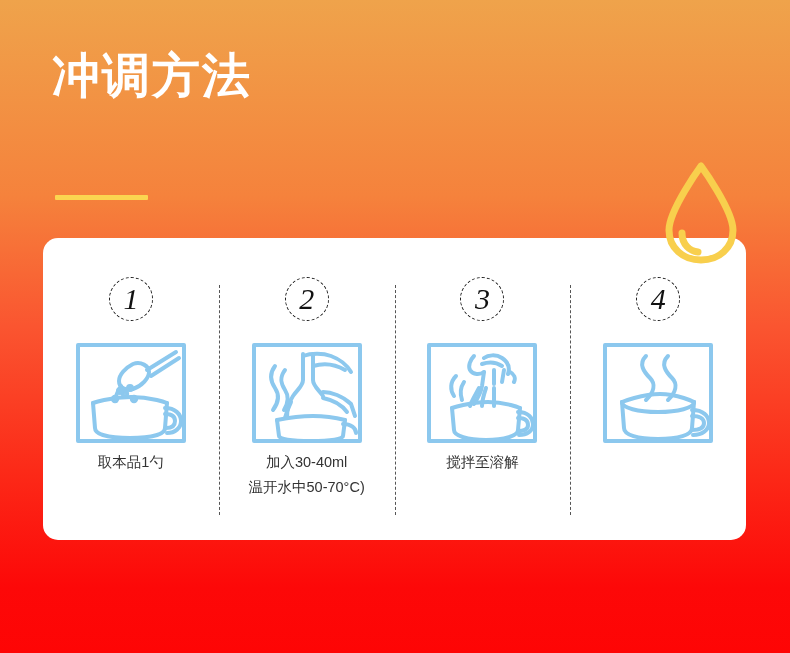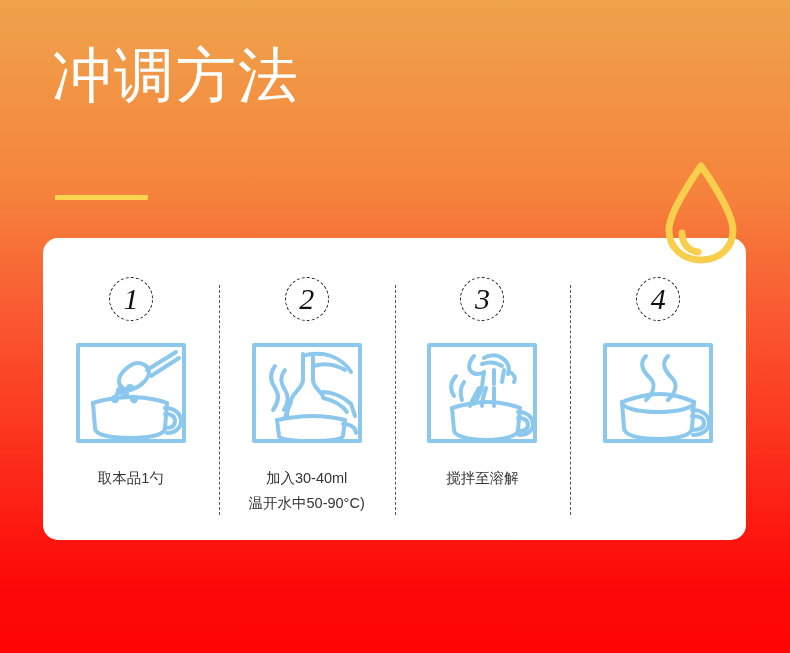--- a/index.html
+++ b/index.html
@@ -25,23 +25,23 @@
                 #FD0808 90%,
                 #FE0505 100%);
     overflow: hidden;
   }
 
   
   .heading {
     position: absolute;
     left: 52px;
     top: 42px;
-    font-size: 60px;
+    font-size: 48px;
     line-height: 68px;
-    font-weight: normal;
+    font-weight: bold;
     color: #FFFFFF;
     letter-spacing: 2px;
     white-space: nowrap;
     text-align: center;
   }
 
   .accent-rule {
     position: absolute;
     left: 55px;
     top: 195px;
@@ -114,21 +114,21 @@
     box-sizing: border-box;
   }
 
   .step-icon {
     margin-top: 21px;
     width: 112px;
     height: 102px;
   }
 
   .step-caption {
-    margin-top: 22px;
+    margin-top: 6px;
     font-size: 14.5px;
     line-height: 25px;
     color: #333333;
     text-align: center;
     white-space: nowrap;
   }
 
   .step-caption .line2 { display: block; }
 </style>
 </head>
@@ -187,21 +187,21 @@
           <path d="M40 60 C40 60 36 68 34 76"></path>
           <path d="M24 24 C18 32 20 40 24 46 C28 52 28 60 22 68"></path>
           <path d="M34 28 C28 36 30 42 34 48 C38 54 38 60 33 68"></path>
           <path d="M26 78 C26 78 46 74 62 74 C78 74 94 78 94 78"></path>
           <path d="M26 78 L28 94 C28 97 40 99 60 99 C80 99 92 97 92 94 L94 78"></path>
           <path d="M92 82 C100 82 105 86 105 91"></path>
         </g>
       </svg>
       <div class="step-caption">
         <span>加入30-40ml</span>
-        <span class="line2">温开水中50-90°C)</span>
+        <span class="line2">温开水中50-70°C)</span>
       </div>
     </div>
 
     <div class="step">
       <div class="step-num">3</div>
       <svg class="step-icon" viewBox="0 0 112 102">
         <g fill="none" stroke="#8CC8EE" stroke-width="4" stroke-linejoin="round" stroke-linecap="round">
           <rect x="3" y="3" width="106" height="96"></rect>
           <path d="M48 14 C44 18 42 24 44 28 C47 33 54 33 58 30"></path>
           <path d="M58 16 C62 13 70 12 76 16 C82 20 84 26 82 32"></path>

